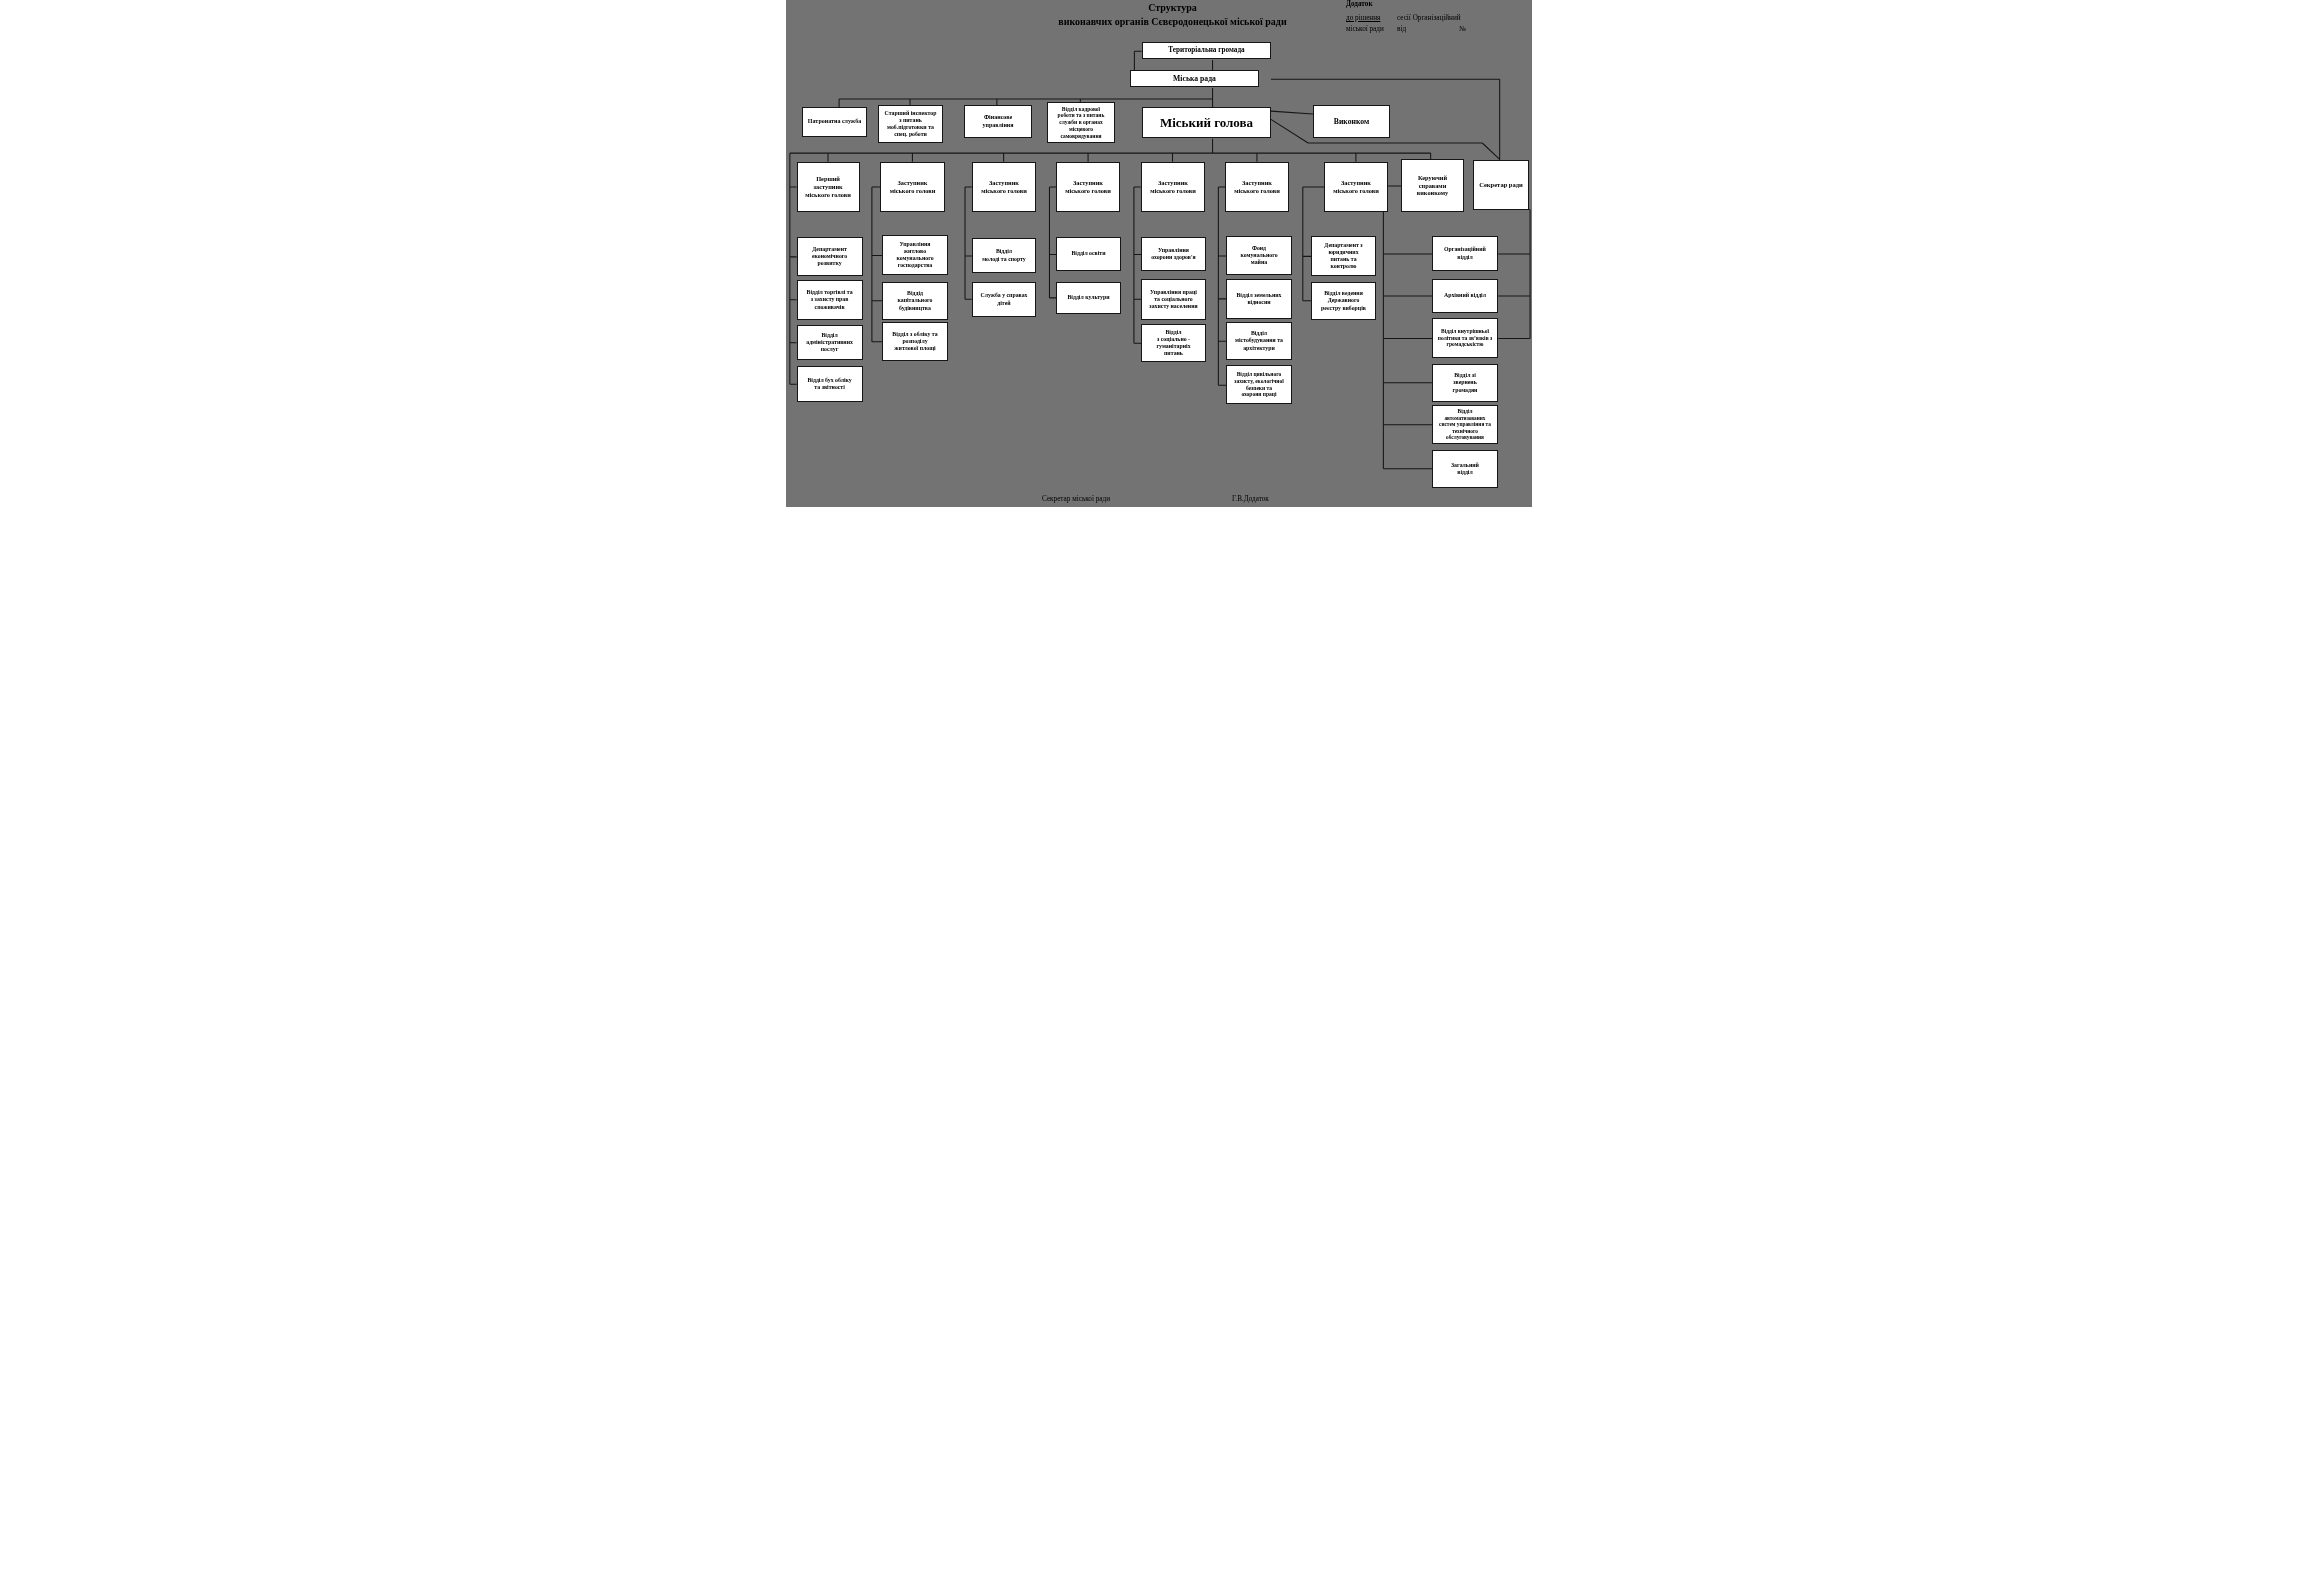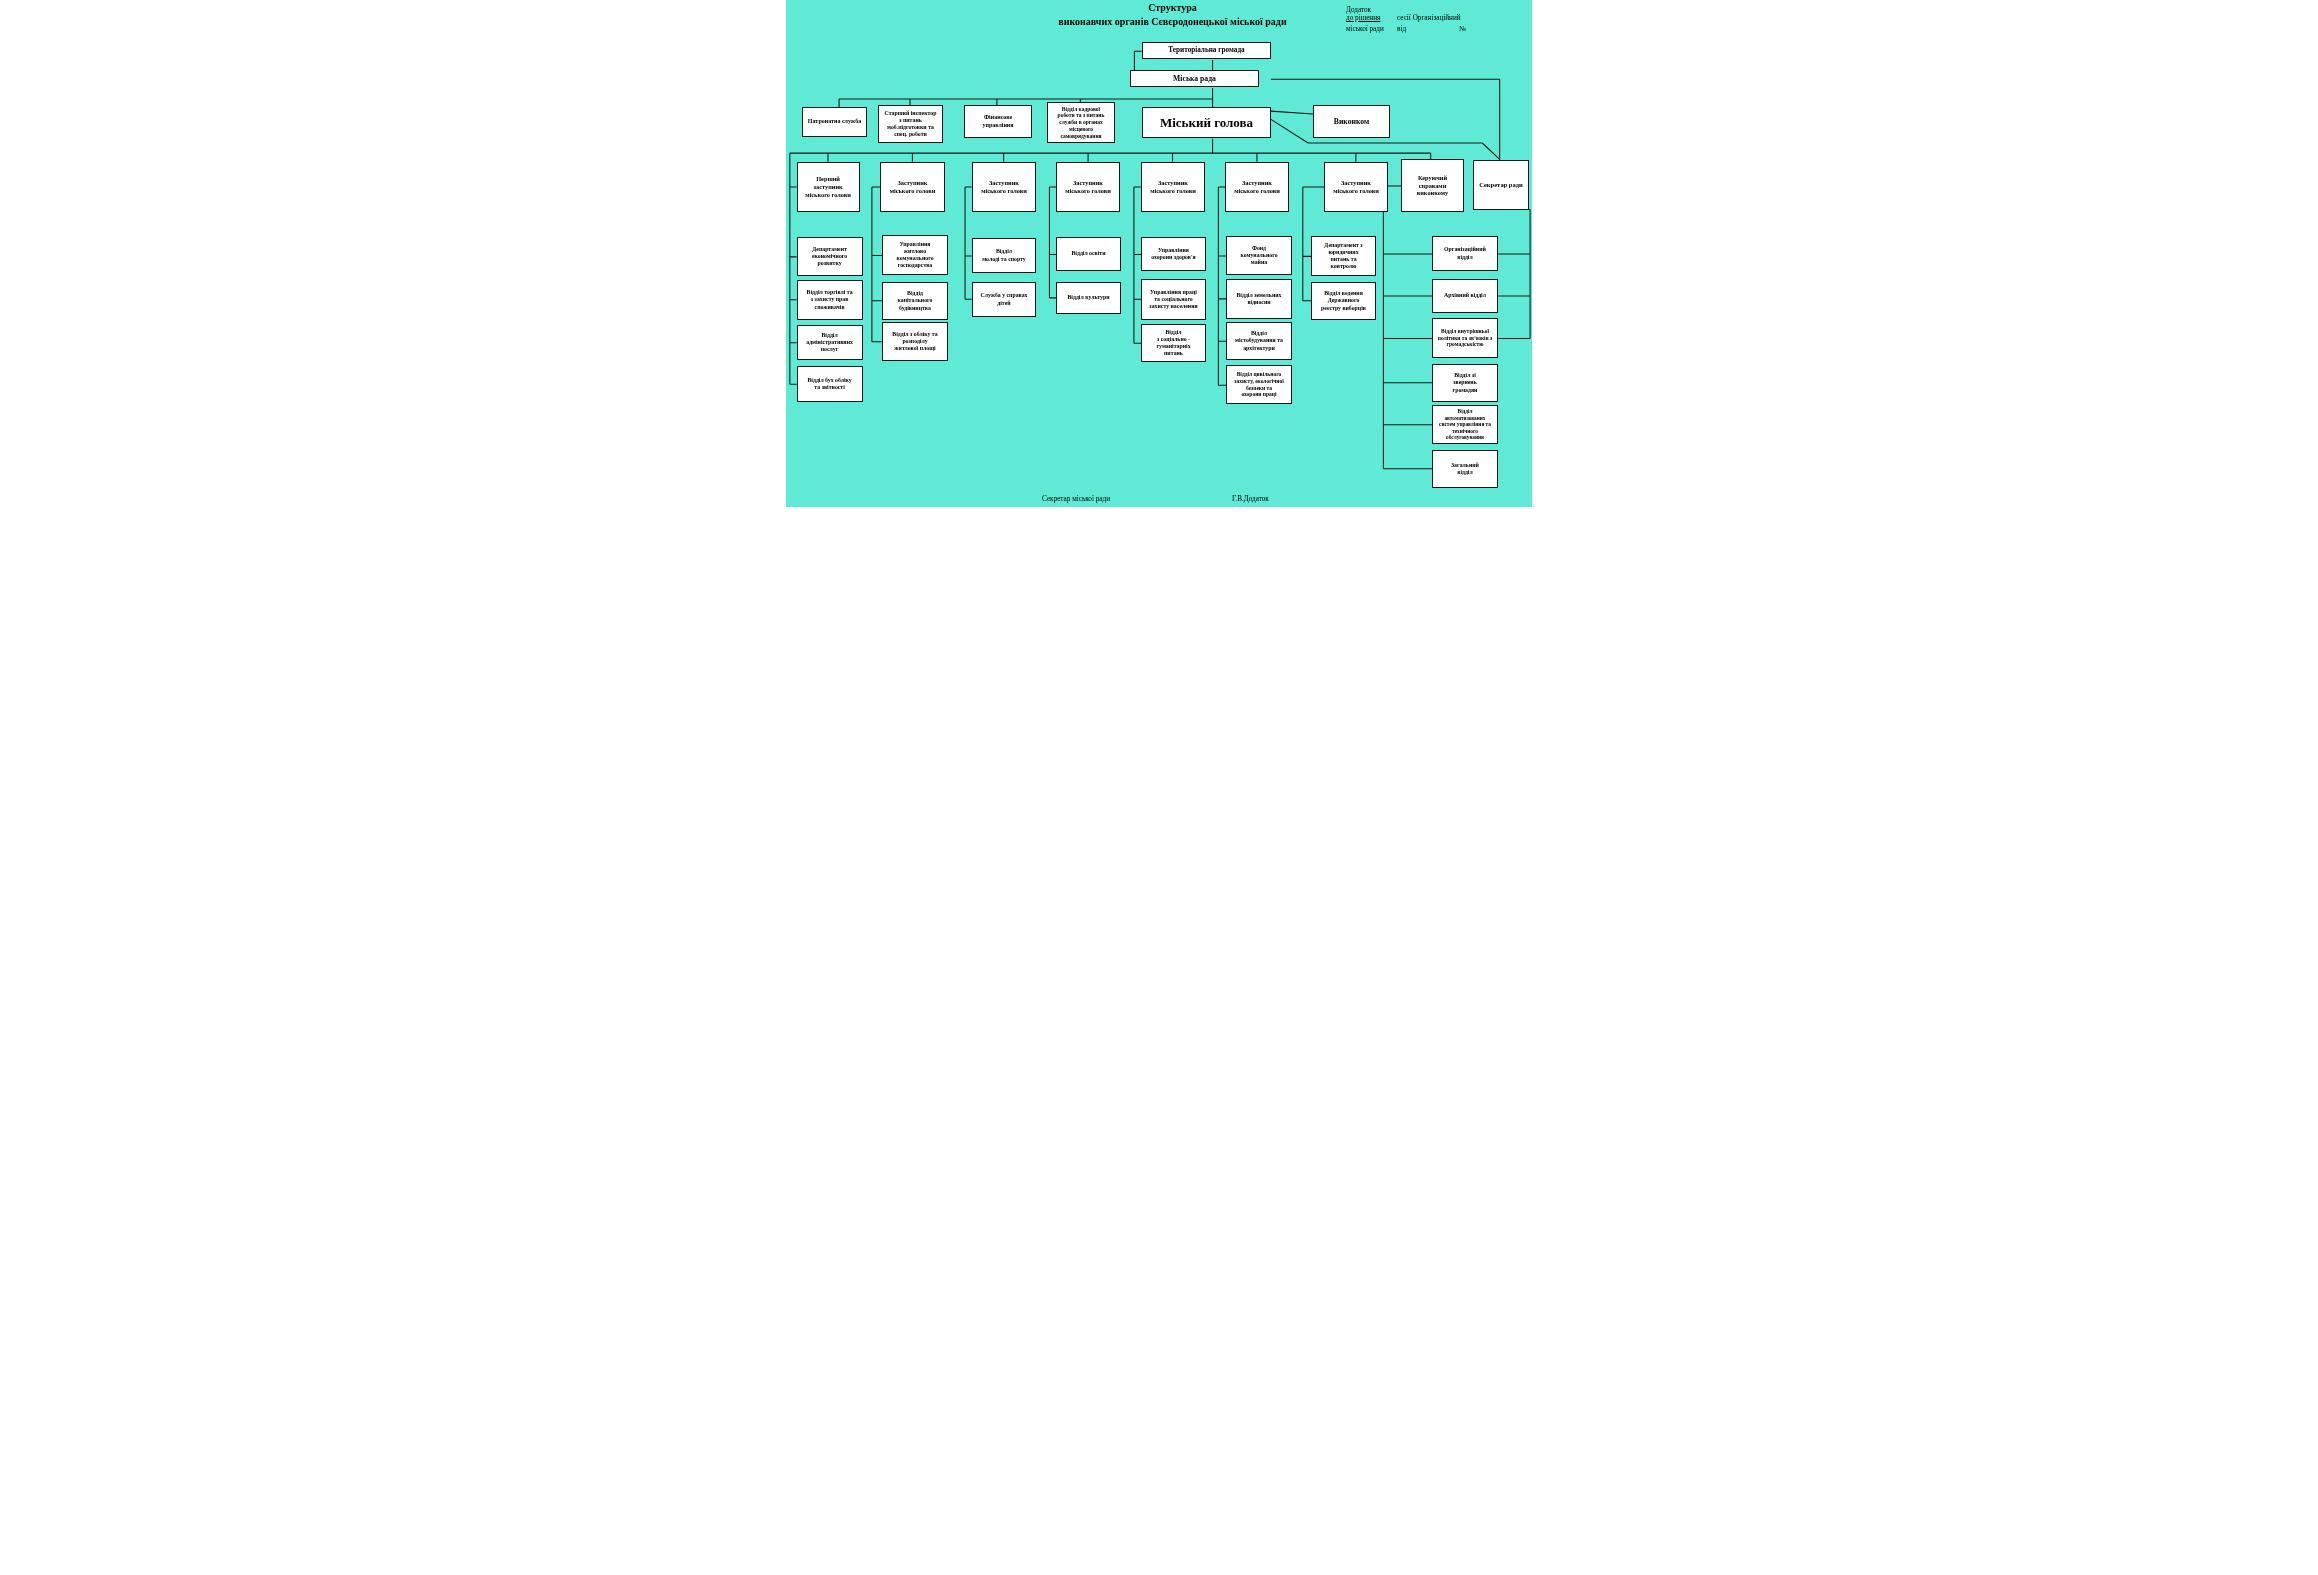--- a/index.html
+++ b/index.html
@@ -1,20 +1,20 @@
 <!DOCTYPE html>
 <html style="font-size:7.7px"><head>
 <meta charset="utf-8">
 <style>
   html,body{margin:0;padding:0;background:#ffffff;}
   #canvas{
     position:relative;
     width:746px;height:507px;
     margin:0 auto;
-    background:#5eead4;
+    background:#737373;
     font-family:"Liberation Serif","DejaVu Serif",serif;
     color:#000;
     overflow:hidden;
   }
   #wires{position:absolute;left:0;top:0;width:746px;height:507px;}
   .box{
     position:absolute;
     border:1.4px solid #161616;
     background:#ffffff;
     display:flex;align-items:center;justify-content:center;
@@ -61,21 +61,21 @@
       M1238 385 V971 M1238 385 H1275 M1238 526 H1340 M1238 613 H1340 M1238 701 H1340 M1238 793 H1340 M1238 880 H1340 M1238 971 H1340
       M1540 434 H1542 M1542 434 V701 M1476 526 H1542 M1476 613 H1542 M1476 701 H1542
     "></path>
   </svg>
 
   <div class="title">
     <div>Структура</div>
     <div>виконавчих органів Сєвєродонецької міської ради</div>
   </div>
 
-  <div class="ann" style="left:560px;top:6px;">Додаток</div>
+  <div class="ann" style="left:560px;top:0;font-weight:bold;">Додаток</div>
   <div class="ann" style="left:560px;top:14px;text-decoration:underline;">до рішення</div>
   <div class="ann" style="left:611px;top:14px;">сесії Організаційний</div>
   <div class="ann" style="left:560px;top:25px;">міської ради</div>
   <div class="ann" style="left:611px;top:25px;">від</div>
   <div class="ann" style="left:673px;top:25px;">№</div>
 
   <div class="box" style="left:356px;top:42px;width:129px;height:17.4px;font-size:7.2px;">Територіальна громада</div>
   <div class="box" style="left:344px;top:70px;width:129px;height:17.4px;font-size:7.7px;">Міська рада</div>
   <div class="box" style="left:356px;top:107px;width:129px;height:31px;font-size:13px;">Міський голова</div>
   <div class="box" style="left:527px;top:105px;width:77px;height:33px;font-size:7.7px;">Виконком</div>

